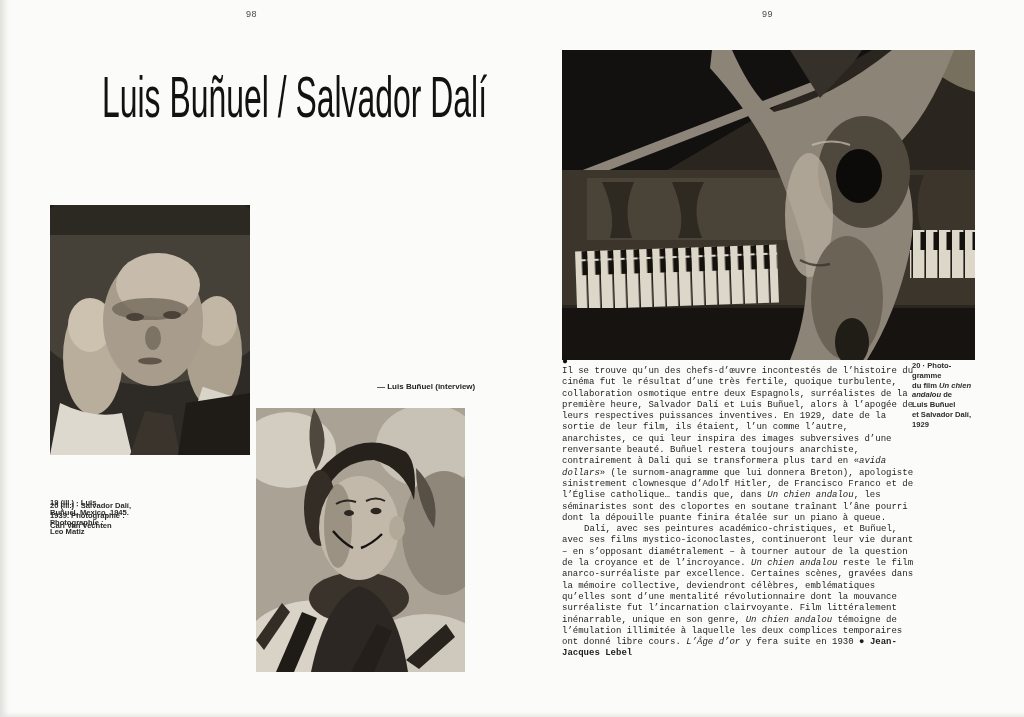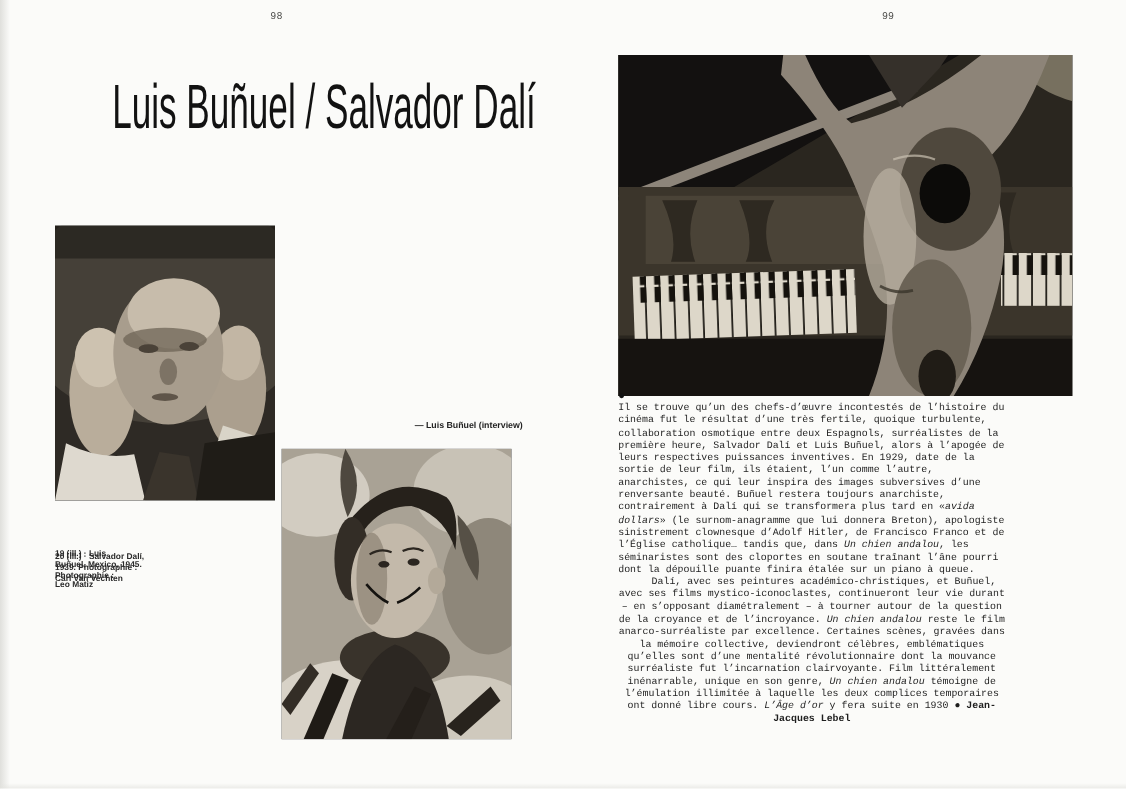--- a/index.html
+++ b/index.html
@@ -4,21 +4,21 @@
 <style>
   html,body{margin:0;padding:0;background:#ffffff;}
   #canvas{position:relative;width:1024px;height:717px;background:#fbfbf9;overflow:hidden;
           font-family:"Liberation Sans",sans-serif;color:#1c1c1c;}
   .scan-edge-left{position:absolute;left:0;top:0;width:9px;height:100%;
     background:linear-gradient(90deg,#d9d9d5,rgba(217,217,213,0));opacity:.8;}
   .scan-edge-bottom{position:absolute;left:0;bottom:0;width:100%;height:5px;
     background:linear-gradient(0deg,#e3e3df,rgba(227,227,223,0));opacity:.7;}
   .pagenum{position:absolute;top:9px;font-size:9px;letter-spacing:.5px;color:#4a4a48;}
   #pn-left{left:246px;}
-  #pn-right{left:762px;margin-left:40px;}
+  #pn-right{left:762px;}
   .title{position:absolute;left:102px;top:31px;font-size:57px;line-height:1;font-weight:400;
     color:#121212;white-space:nowrap;transform:scaleX(.56);transform-origin:0 0;letter-spacing:0;}
   .pull-quote{position:absolute;left:259px;top:141px;width:250px;
     font-family:"Liberation Mono","DejaVu Sans Mono",monospace;
     font-size:14.6px;line-height:17.6px;white-space:pre-line;color:#191919;}
   .attribution{position:absolute;left:377px;top:382px;font-size:8px;font-weight:bold;color:#232323;
     white-space:nowrap;text-align:center;}
   .photo{position:absolute;overflow:hidden;background:#555;}
   .photo svg{display:block;width:100%;height:100%;}
   #photo-bunuel{left:50px;top:205px;width:200px;height:250px;}
@@ -27,21 +27,21 @@
   .caption{position:absolute;font-size:7.6px;font-weight:bold;line-height:9.8px;color:#2b2b2b;
     white-space:pre-line;}
   #cap-19{left:50px;top:462px;width:120px;margin-top:36px;}
   #cap-20{left:50px;top:501px;width:130px;}
   #cap-photogramme{left:912px;top:361px;width:104px;}
   .section-bullet{position:absolute;left:562px;top:356px;font-size:10px;color:#111;line-height:10px;}
   .body-text{position:absolute;left:562px;top:366px;width:352px;
     font-family:"Liberation Mono","DejaVu Sans Mono",monospace;
     font-size:9px;line-height:11.3px;color:#1e1e1e;text-align:left;}
   .body-text p{margin:0;}
-  .body-text p.indent{text-indent:22px;text-align:center;}
+  .body-text p.indent{text-indent:22px;}
   .it{font-style:italic;}
   .bd{font-weight:bold;}
 </style>
 </head>
 <body>
 
 <div id="canvas">
 
   <div class="scan-edge-left"></div>
   <div class="scan-edge-bottom"></div>
@@ -144,20 +144,27 @@
       <ellipse cx="302" cy="122" rx="46" ry="56" fill="#4f483d"></ellipse>
       <ellipse cx="297" cy="126" rx="23" ry="27" fill="#0c0b09"></ellipse>
       <ellipse cx="247" cy="165" rx="24" ry="62" fill="#b5ac9d" opacity="0.8"></ellipse>
       <ellipse cx="285" cy="248" rx="36" ry="62" fill="#6b6356"></ellipse>
       <ellipse cx="290" cy="292" rx="17" ry="24" fill="#201c16"></ellipse>
       <path d="M250 95 Q270 88 288 95" stroke="#c9c0b0" stroke-width="2" fill="none" opacity="0.7"></path>
       <path d="M238 210 Q252 218 268 214" stroke="#3a342b" stroke-width="2.4" fill="none" opacity="0.8"></path>
     </svg>
   </div>
 
+  <div class="caption" id="cap-photogramme"><span>20 · Photo-
+gramme
+du film </span><span class="it">Un chien
+andalou</span><span> de
+Luis Buñuel
+et Salvador Dalí,
+1929</span></div>
 
   <div class="section-bullet">●</div>
 
   <div class="body-text">
     <p><span>Il se trouve qu’un des chefs-d’œuvre incontestés de l’histoire du cinéma fut le résultat d’une très fertile, quoique turbulente, collaboration osmotique entre deux Espagnols, surréalistes de la première heure, Salvador Dalí et Luis Buñuel, alors à l’apogée de leurs respectives puissances inventives. En 1929, date de la sortie de leur film, ils étaient, l’un comme l’autre, anarchistes, ce qui leur inspira des images subversives d’une renversante beauté. Buñuel restera toujours anarchiste, contrairement à Dalí qui se transformera plus tard en «</span><span class="it">avida dollars</span><span>» (le surnom-anagramme que lui donnera Breton), apologiste sinistrement clownesque d’Adolf Hitler, de Francisco Franco et de l’Église catholique… tandis que, dans </span><span class="it">Un chien andalou</span><span>, les séminaristes sont des cloportes en soutane traînant l’âne pourri dont la dépouille puante finira étalée sur un piano à queue.</span></p>
     <p class="indent"><span>Dalí, avec ses peintures académico-christiques, et Buñuel, avec ses films mystico-iconoclastes, continueront leur vie durant – en s’opposant diamétralement – à tourner autour de la question de la croyance et de l’incroyance. </span><span class="it">Un chien andalou</span><span> reste le film anarco-surréaliste par excellence. Certaines scènes, gravées dans la mémoire collective, deviendront célèbres, emblématiques qu’elles sont d’une mentalité révolutionnaire dont la mouvance surréaliste fut l’incarnation clairvoyante. Film littéralement inénarrable, unique en son genre, </span><span class="it">Un chien andalou</span><span> témoigne de l’émulation illimitée à laquelle les deux complices temporaires ont donné libre cours. </span><span class="it">L’Âge d’or</span><span> y fera suite en 1930 ● </span><span class="bd">Jean-Jacques Lebel</span></p>
   </div>
 
 </div>
 

